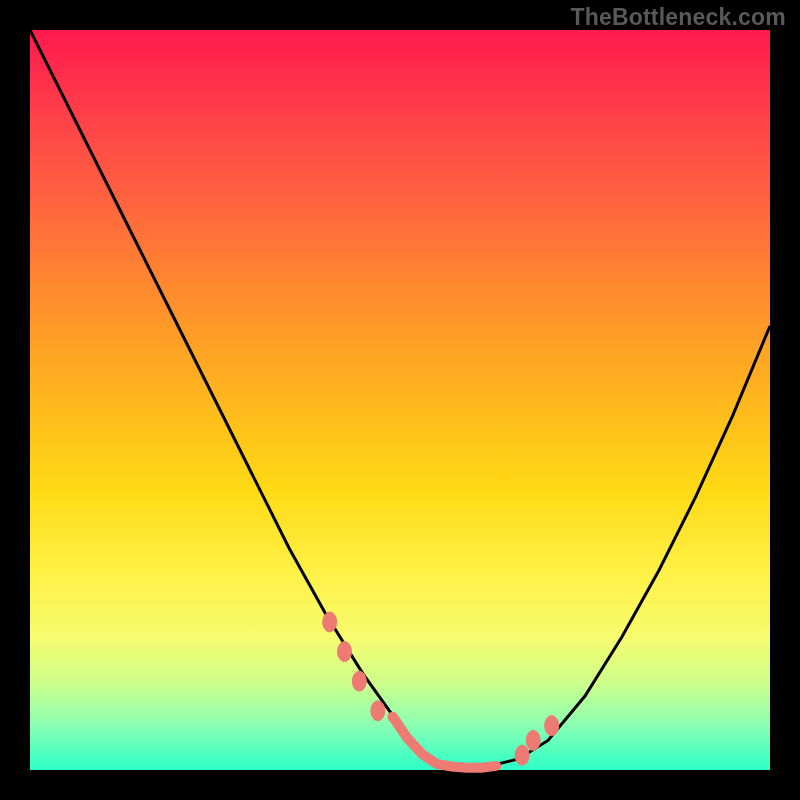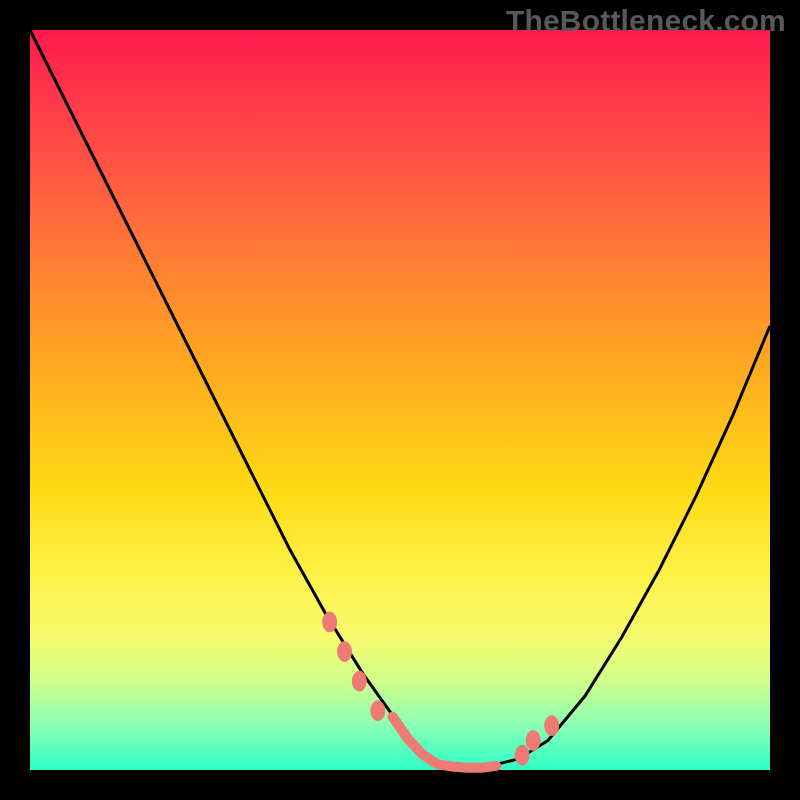--- a/index.html
+++ b/index.html
@@ -42,21 +42,21 @@
     top: 0;
     width: 740px;
     height: 740px;
     overflow: visible;
   }
   .watermark {
     position: absolute;
     top: 4px;
     right: 14px;
     color: #595959;
-    font-size: 30px;
+    font-size: 23px;
     font-weight: 600;
     letter-spacing: 0.2px;
     user-select: none;
   }
   .curve {
     fill: none;
     stroke: #000;
     stroke-width: 3;
   }
   .marker {

